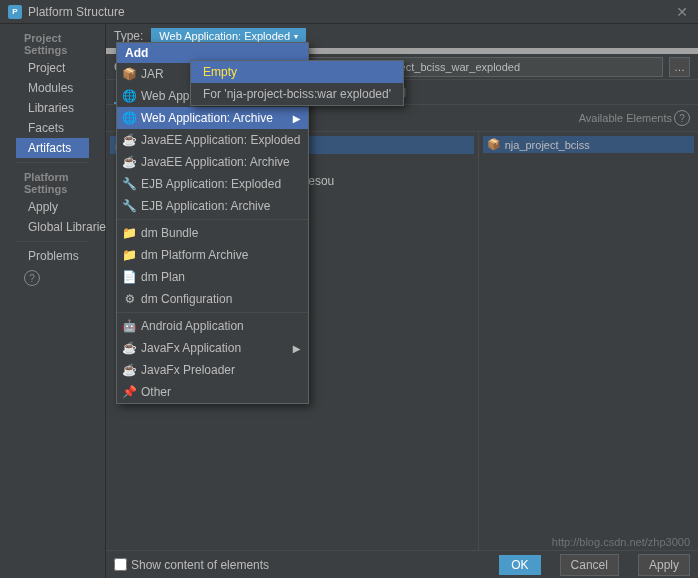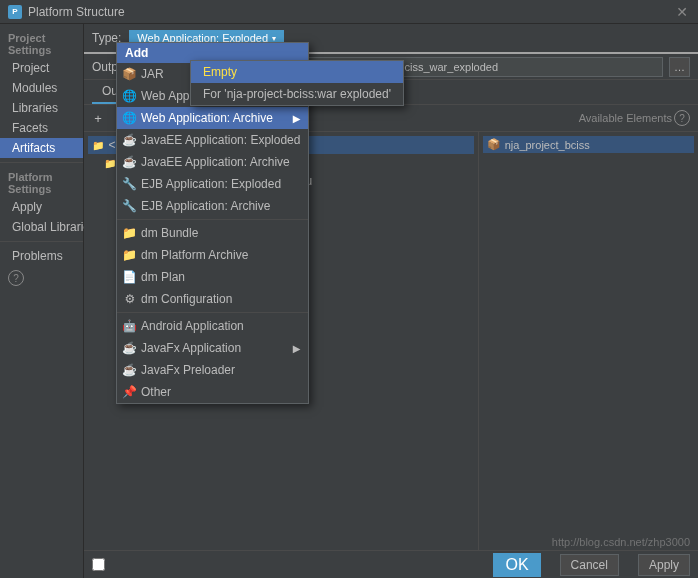--- a/index.html
+++ b/index.html
@@ -44,24 +44,24 @@
     }
 
     
     .main-layout {
       display: flex;
       height: calc(578px - 24px);
     }
 
     
     .sidebar {
-      width: 84px;
+      width: 106px;
       background: #3c3f41;
       border-right: 1px solid #2b2b2b;
-      padding: 4px 0;
+      padding: 4px 16px;
       flex-shrink: 0;
     }
     .sidebar-section {
       padding: 4px 8px 2px 8px;
       font-size: 11px;
       color: #888;
       font-weight: bold;
     }
     .sidebar-item {
       padding: 3px 8px 3px 12px;
@@ -82,21 +82,21 @@
       flex: 1;
       display: flex;
       flex-direction: column;
       background: #3c3f41;
       position: relative;
     }
 
     
     .controls-bar {
       background: #3c3f41;
-      border-bottom: 2px solid #a3a3a3;
+      border-bottom: 6px solid #a3a3a3;
       padding: 4px 8px;
       display: flex;
       align-items: center;
       gap: 8px;
       height: 30px;
     }
     .label-text { color: #bbbbbb; font-size: 12px; }
     .dropdown-btn {
       background: #4a9aca;
       border: none;
@@ -224,21 +224,21 @@
       gap: 8px;
     }
     .checkbox-row {
       display: flex; align-items: center; gap: 4px;
     }
     .ok-btn {
       background: #4a9aca;
       border: none;
       color: white;
       padding: 3px 12px;
-      font-size: 16px;
+      font-size: 12px;
       cursor: pointer;
       margin-left: auto;
     }
     .cancel-btn {
       background: #4a4a4a;
       border: 1px solid #5c6164;
       color: #bbbbbb;
       padding: 3px 10px;
       font-size: 12px;
       cursor: pointer;
@@ -417,20 +417,21 @@
               <span>nja_project_bciss</span>
             </div>
           </div>
         </div>
       </div>
     </div>
 
     <div class="bottom-bar">
       <div class="checkbox-row">
         <input type="checkbox" style="">
+        <label>Show content of elements</label>
       </div>
       <span style="flex:1;"></span>
       <button class="ok-btn">OK</button>
       <button class="cancel-btn">Cancel</button>
       <button class="cancel-btn">Apply</button>
     </div>
 
   </div>
 </div>
 

